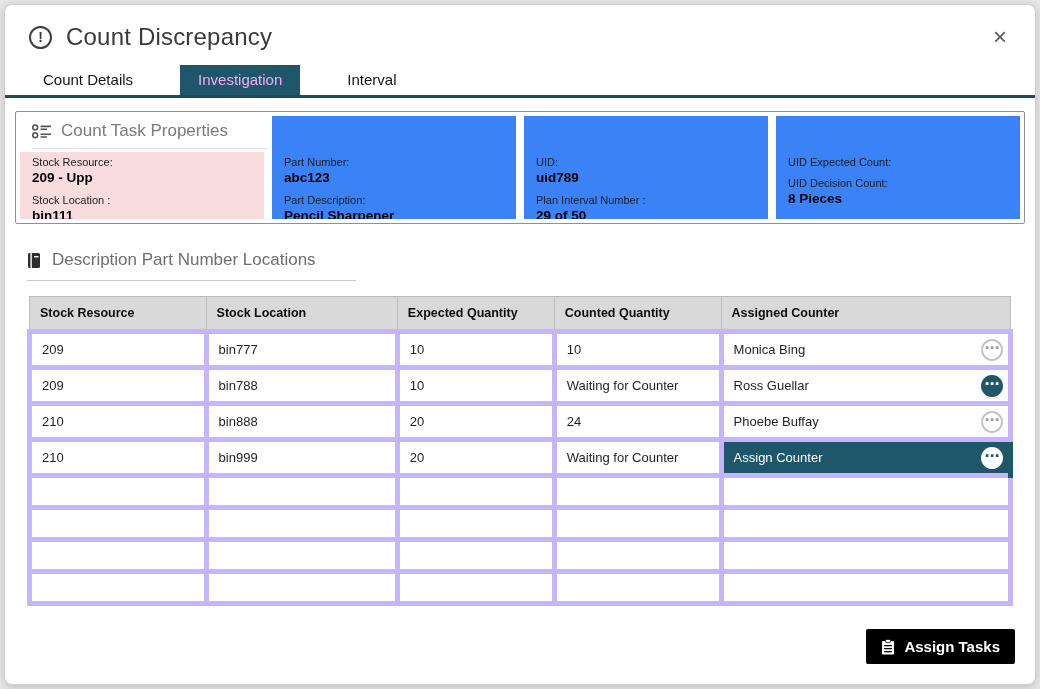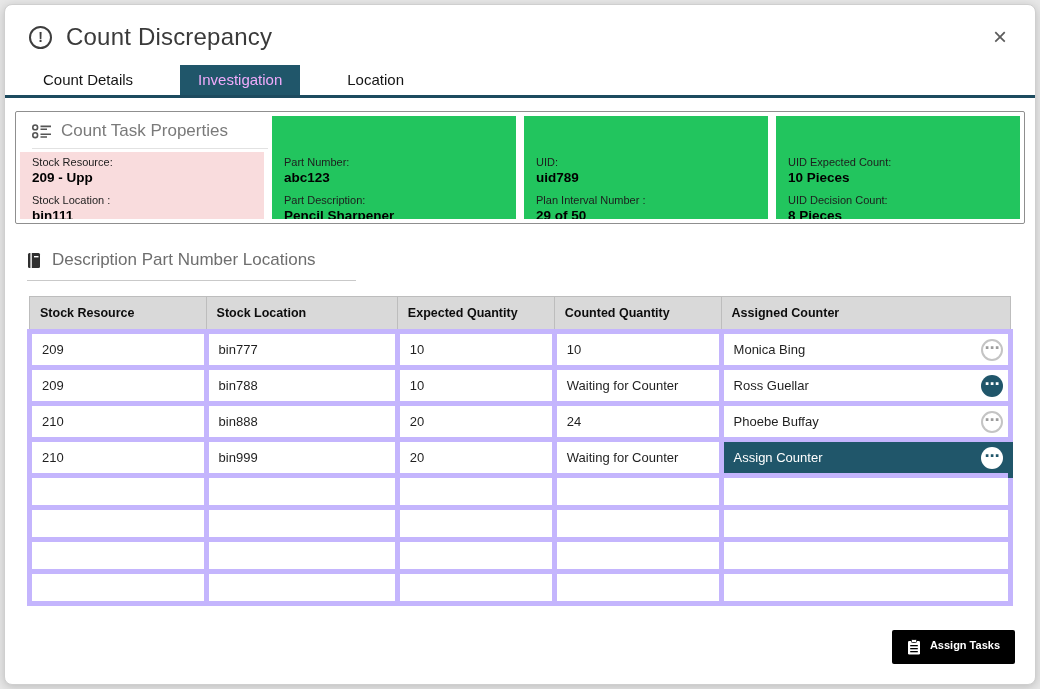--- a/index.html
+++ b/index.html
@@ -34,21 +34,21 @@
     padding: 6px 18px 7px; font-size: 15px; color: #141414; cursor: pointer;
     background: #fff; white-space: nowrap;
   }
   .tab.active { background: #20566a; color: #f0abfc; }
   
   .ctp-box {
     margin: 13px 10px 0; border: 1px solid #8f8f8f; border-radius: 2px;
     padding: 4px; position: relative; height: 113px;
   }
   .ctp-grid { display: grid; grid-template-columns: repeat(4, 1fr); gap: 8px; height: 100%; }
-  .ctp-col { background: #22c55e; padding: 40px 12px 6px; overflow: hidden; }
+  .ctp-col { background: #3b82f6; padding: 40px 12px 6px; overflow: hidden; }
   .ctp-col-first { background: linear-gradient(#fff 0, #fff 36px, #f9dcdd 36px); }
   .ctp-title {
     position: absolute; top: 9px; left: 16px; width: 236px;
     display: flex; align-items: center; gap: 9px;
     font-size: 17px; color: #7a7a7a;
     border-bottom: 1px solid #e2e2e2; padding-bottom: 7px; background: transparent;
   }
   .field { margin-bottom: 9px; }
   .field-label { font-size: 11px; color: #1d1d1d; }
   .field-value { font-size: 13.5px; font-weight: bold; color: #000; margin-top: 2px; }
@@ -78,42 +78,42 @@
     display: flex; align-items: center; justify-content: center;
     font-size: 15px; font-weight: bold; cursor: pointer; border: none; line-height: 1;
     font-family: "DejaVu Sans", sans-serif; padding: 0 0 2px 0;
   }
   .ellipsis.gray  { background: #fff; border: 2px solid #c4c4c4; color: #9c9c9c; }
   .ellipsis.teal  { background: #20566a; color: #fff; }
   .ellipsis.white { background: #fff; color: #20566a; }
   
   .assign-btn {
     position: absolute; right: 20px; bottom: 20px;
-    display: flex; align-items: flex-start; gap: 9px;
+    display: flex; align-items: flex-end; gap: 9px;
     background: #000; color: #fff; border: none; border-radius: 2px;
-    padding: 9px 15px; font-size: 11px; font-weight: bold; cursor: pointer;
+    padding: 9px 15px; font-size: 15px; font-weight: bold; cursor: pointer;
     font-family: "Liberation Sans", sans-serif;
   }
   svg { display: block; }
 </style>
 </head>
 <body>
 
 <div class="modal">
 
   <div class="dlg-header">
     <span class="alert-icon">!</span>
     <span class="dlg-title">Count Discrepancy</span>
     <button class="close-btn">×</button>
   </div>
 
   <div class="tab-bar">
       <div class="tab">Count Details</div>
       <div class="tab active">Investigation</div>
-      <div class="tab">Location</div>
+      <div class="tab">Interval</div>
     </div>
 
   <div class="ctp-box">
     <div class="ctp-title">
       <span>
         <svg width="20" height="15" viewBox="0 0 20 15">
           <circle cx="3.2" cy="3.4" r="2.4" fill="none" stroke="#555" stroke-width="1.6"></circle>
           <line x1="8.5" y1="2.4" x2="19" y2="2.4" stroke="#555" stroke-width="1.6"></line>
           <line x1="8.5" y1="5.2" x2="15" y2="5.2" stroke="#555" stroke-width="1.6"></line>
           <circle cx="3.2" cy="11.2" r="2.4" fill="none" stroke="#555" stroke-width="1.6"></circle>
@@ -150,21 +150,20 @@
             <div class="field-value">uid789</div>
           </div>
           <div class="field">
             <div class="field-label">Plan Interval Number :</div>
             <div class="field-value">29 of 50</div>
           </div>
         </div>
         <div class="ctp-col">
           <div class="field">
             <div class="field-label">UID Expected Count:</div>
-            <div class="field-value">10 Pieces</div>
           </div>
           <div class="field">
             <div class="field-label">UID Decision Count:</div>
             <div class="field-value">8 Pieces</div>
           </div>
         </div>
       </div>
   </div>
 
   <div class="sec-header">

